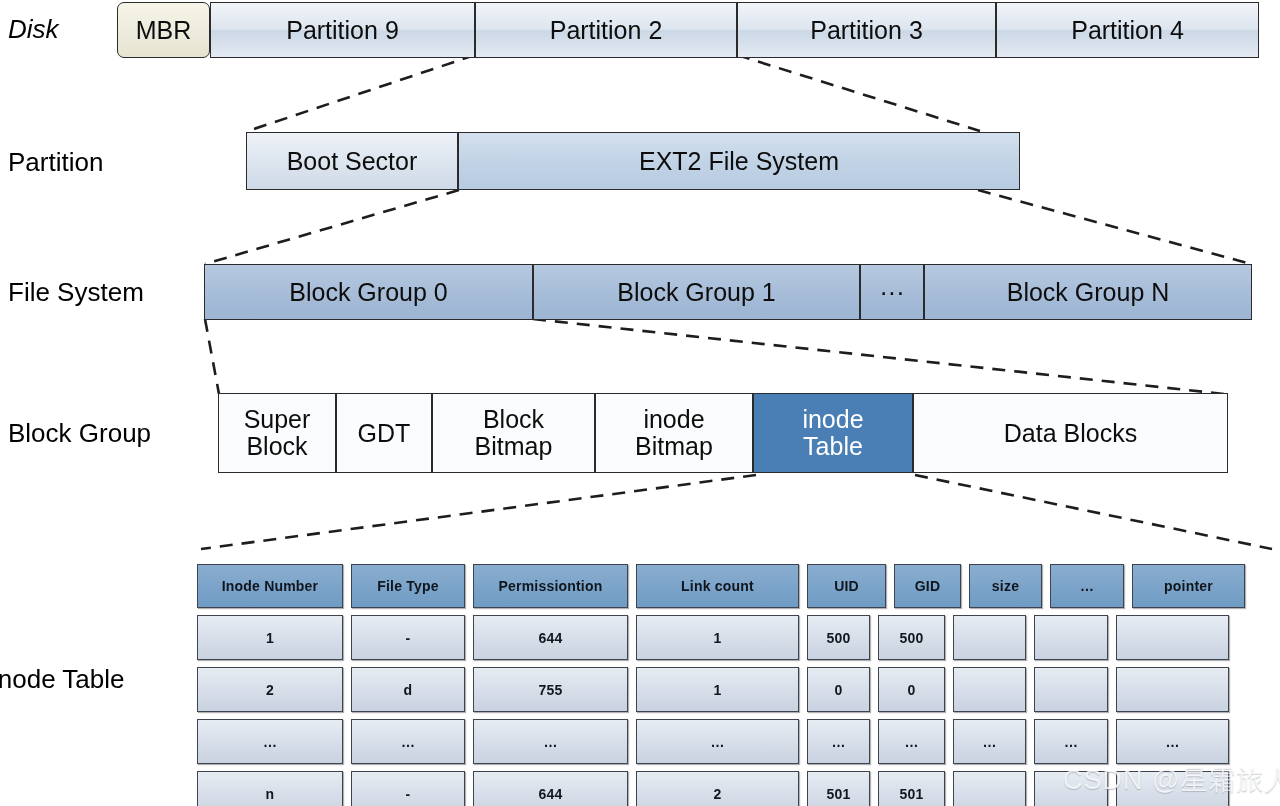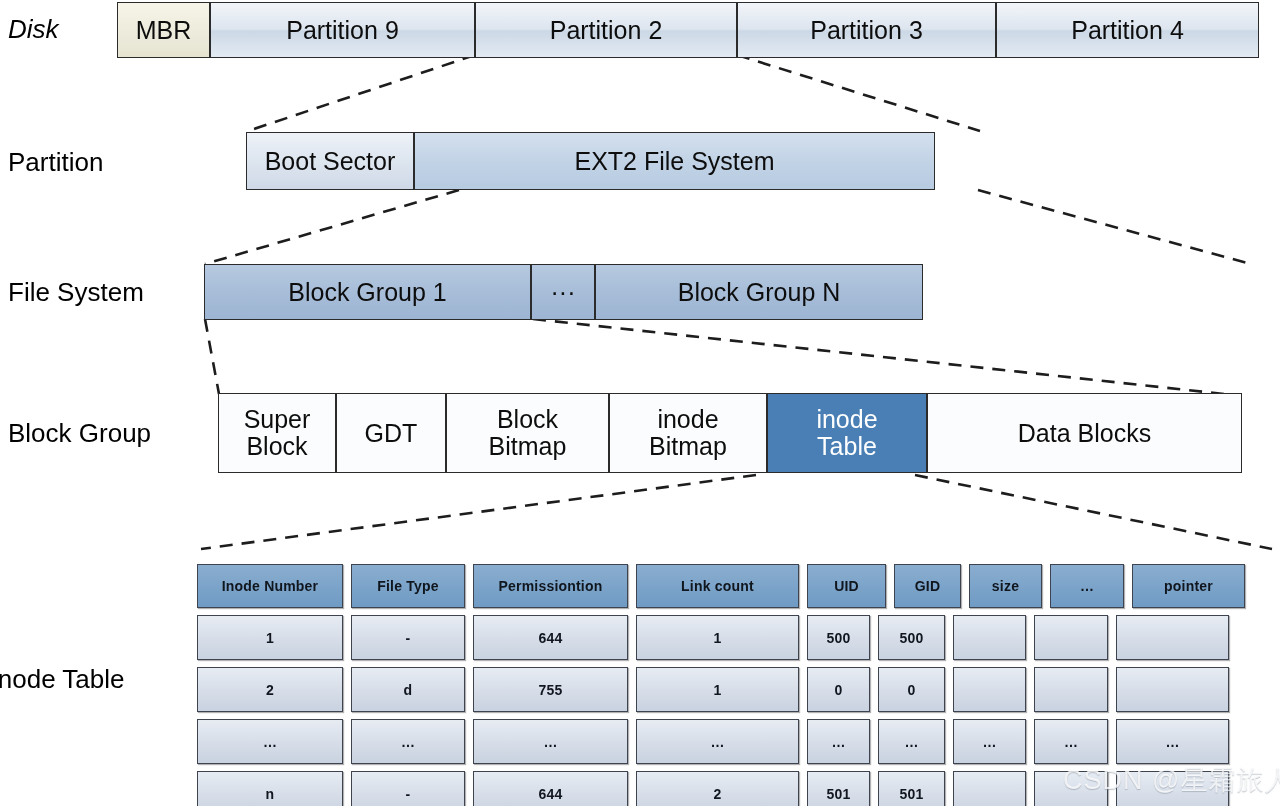--- a/index.html
+++ b/index.html
@@ -151,45 +151,46 @@
       <line x1="205" y1="319" x2="219" y2="394"></line>
       <line x1="533" y1="319" x2="1224" y2="394"></line>
 
       <line x1="756" y1="475" x2="201" y2="549"></line>
       <line x1="915" y1="475" x2="1272" y2="549"></line>
     </g>
   </svg>
 
   <div class="row-label" style="left:8px; top:14px;font-style:italic;">Disk</div>
   <div class="band" style="left:117px; top:2px;">
-    <div class="cell disk-cell mbr" style="width:93px;">MBR</div>
+    <div class="cell disk-cell mbr" style="width:93px;border-radius:7px;">MBR</div>
     <div class="cell disk-cell" style="width:265px;">Partition 9</div>
     <div class="cell disk-cell" style="width:262px;">Partition 2</div>
     <div class="cell disk-cell" style="width:259px;">Partition 3</div>
     <div class="cell disk-cell" style="width:263px;">Partition 4</div>
   </div>
 
   <div class="row-label" style="left:8px; top:147px;">Partition</div>
   <div class="band" style="left:246px; top:132px;">
-    <div class="cell part-cell" style="width:168px;">Boot Sector</div>
-    <div class="cell part-cell ext2" style="width:521px;">EXT2 File System</div>
+    <div class="cell part-cell" style="width:212px;">Boot Sector</div>
+    <div class="cell part-cell ext2" style="width:562px;">EXT2 File System</div>
   </div>
 
   <div class="row-label" style="left:8px; top:277px;">File System</div>
   <div class="band" style="left:204px; top:264px;">
+    <div class="cell fs-cell" style="width:329px;">Block Group 0</div>
     <div class="cell fs-cell" style="width:327px;">Block Group 1</div>
     <div class="cell fs-cell" style="width:64px;">···</div>
     <div class="cell fs-cell" style="width:328px;">Block Group N</div>
   </div>
 
   <div class="row-label" style="left:8px; top:418px;">Block Group</div>
   <div class="band" style="left:218px; top:393px;">
     <div class="cell bg-cell" style="width:118px;">Super
 Block</div>
-    <div class="cell bg-cell" style="width:110px;">GDT</div>
+    <div class="cell bg-cell" style="width:96px;">GDT</div>
     <div class="cell bg-cell" style="width:163px;">Block
 Bitmap</div>
     <div class="cell bg-cell" style="width:158px;">inode
 Bitmap</div>
     <div class="cell bg-cell highlight" style="width:160px;">inode
 Table</div>
     <div class="cell bg-cell" style="width:315px;">Data Blocks</div>
   </div>
 
   <div class="row-label" style="left:-8px; top:664px;">inode Table</div>

